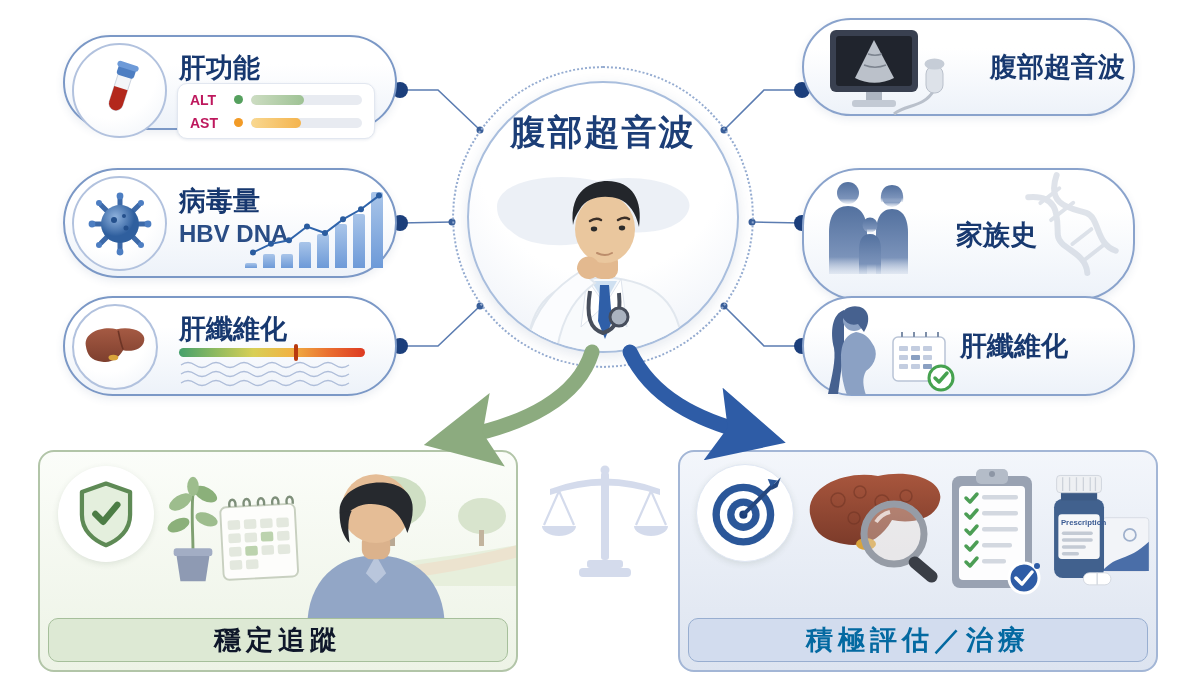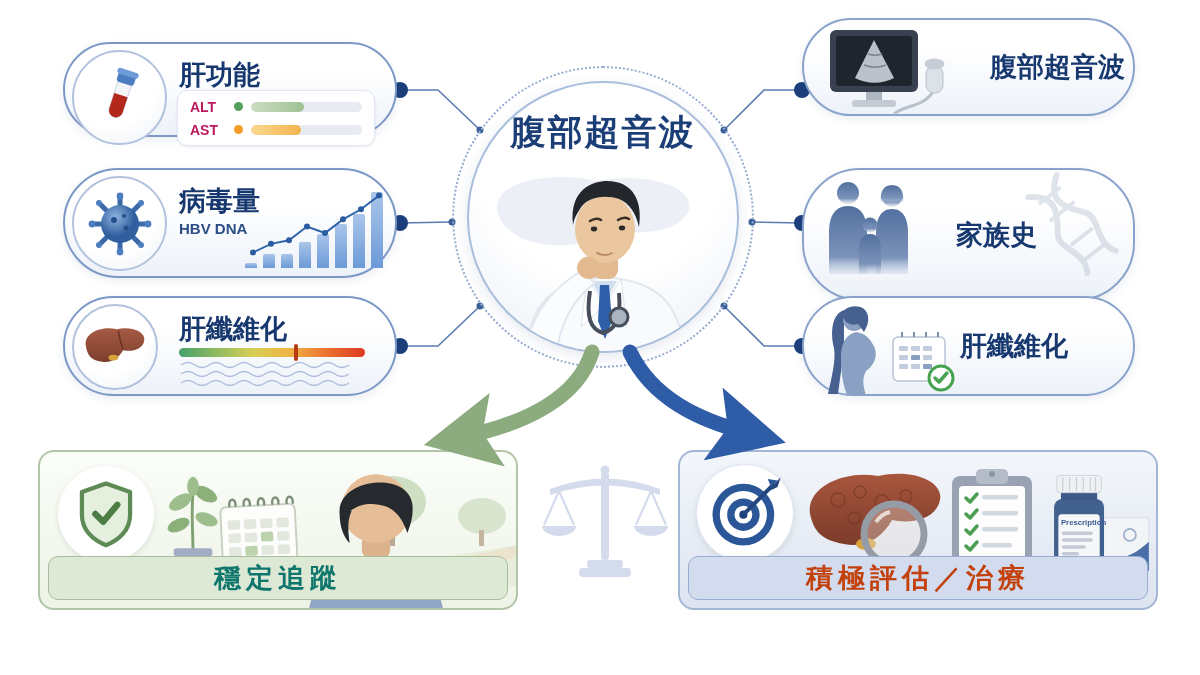--- a/index.html
+++ b/index.html
@@ -10,35 +10,35 @@
   svg.layer { position:absolute; left:0; top:0; width:1200px; height:675px; pointer-events:none; }
   #connector-layer { z-index:0; }
   #arrow-layer { z-index:5; }
 
   
   .pill { position:absolute; border:2px solid #7b98c6; border-radius:58px;
           background:linear-gradient(180deg,#ffffff 30%,#edf2f9);
           box-shadow:0 3px 8px rgba(45,75,125,.10); z-index:2; }
   .pill-l { left:63px; width:334px; }
   .pill-r { left:802px; width:333px; border-color:#8aa3cc; }
-  #pill-liver-fn   { top:42px;  height:95px; }
+  #pill-liver-fn   { top:35px;  height:95px; }
   #pill-viral-load { top:168px; height:110px; }
   #pill-fibrosis   { top:296px; height:100px; }
   #pill-ultrasound { top:18px;  height:98px; }
   #pill-family     { top:168px; height:133px; }
   #pill-pregnancy  { top:296px; height:100px; }
 
   .icon-circle { position:absolute; left:7px; top:6px; width:95px; height:95px;
                  border:2px solid #b2c2de; border-radius:50%;
                  background:radial-gradient(circle at 40% 30%, #ffffff 55%, #eef2f8);
                  display:flex; align-items:center; justify-content:center; overflow:hidden; }
   #pill-fibrosis .icon-circle { width:86px; height:86px; }
 
   .pill-title { position:absolute; left:114px; top:13px; font-size:27px; font-weight:bold; color:#17386f; }
-  .pill-sub   { position:absolute; left:114px; top:50px; font-size:15px; font-weight:bold; color:#2a4d85; }
+  .pill-sub   { position:absolute; left:114px; top:50px; font-size:24px; font-weight:bold; color:#2a4d85; }
   .pill-r .pill-title { top:50%; transform:translateY(-50%); }
   #pill-ultrasound .pill-title { left:186px; }
   #pill-family .pill-title     { left:152px; }
   #pill-pregnancy .pill-title  { left:156px; }
 
   
   .lab-card { position:absolute; left:112px; top:46px; width:198px; height:56px;
               background:#fff; border:1px solid #e2e7f0; border-radius:10px;
               box-shadow:0 1px 3px rgba(40,70,120,.10);
               display:flex; flex-direction:column; justify-content:center; gap:7px; padding:6px 12px; }
@@ -76,30 +76,30 @@
            border:2px dotted #94abd0; border-radius:50%; z-index:1; }
   .judge-circle { position:absolute; left:467px; top:81px; width:272px; height:272px;
            border:2px solid #a9bedd; border-radius:50%; overflow:hidden; z-index:2;
            background:radial-gradient(circle at 50% 25%, #ffffff 52%, #e9eef6);
            box-shadow:0 4px 14px rgba(45,75,125,.12); }
   .judge-title { position:absolute; left:0; right:0; top:26px; text-align:center;
            font-size:35px; font-weight:bold; color:#1c3e77; letter-spacing:2px; z-index:3; }
   .doctor-svg { position:absolute; left:0; bottom:-2px; width:272px; height:212px; }
 
   
-  .outcome { position:absolute; top:450px; width:480px; height:160px; border-radius:16px; z-index:2; overflow:hidden; }
+  .outcome { position:absolute; top:450px; width:480px; height:222px; border-radius:16px; z-index:2; overflow:hidden; }
   #box-stable { left:38px; border:2px solid #b2c5a8;
                 background:linear-gradient(180deg,#fbfdf9,#edf3e6); }
   #box-active { left:678px; border:2px solid #a3b6d6;
                 background:linear-gradient(180deg,#f3f6fb,#dde4f0); }
   .outcome-label { position:absolute; left:8px; right:8px; bottom:8px; height:44px;
                    border-radius:10px; display:flex; align-items:center; justify-content:center;
                    font-size:27px; font-weight:bold; letter-spacing:5px; }
-  #box-stable .outcome-label { background:#dde9d4; border:1.5px solid #a6bf9b; color:#0f766e; }
-  #box-active .outcome-label { background:#d2dcee; border:1.5px solid #98aed0; color:#c2410c; }
+  #box-stable .outcome-label { background:#dde9d4; border:1.5px solid #a6bf9b; color:#0f172a; }
+  #box-active .outcome-label { background:#d2dcee; border:1.5px solid #98aed0; color:#0369a1; }
 
   .white-disc { position:absolute; border-radius:50%; background:#fff;
                 box-shadow:0 2px 6px rgba(60,80,60,.12); display:flex; align-items:center; justify-content:center; }
   #stable-shield-disc { left:18px; top:14px; width:96px; height:96px; }
   #active-target-disc { left:16px; top:12px; width:98px; height:98px; border:1px solid #dfe6f2; }
 
   .abs { position:absolute; }
 
   
   .scale-svg { position:absolute; left:540px; top:462px; z-index:1; opacity:.85; }

